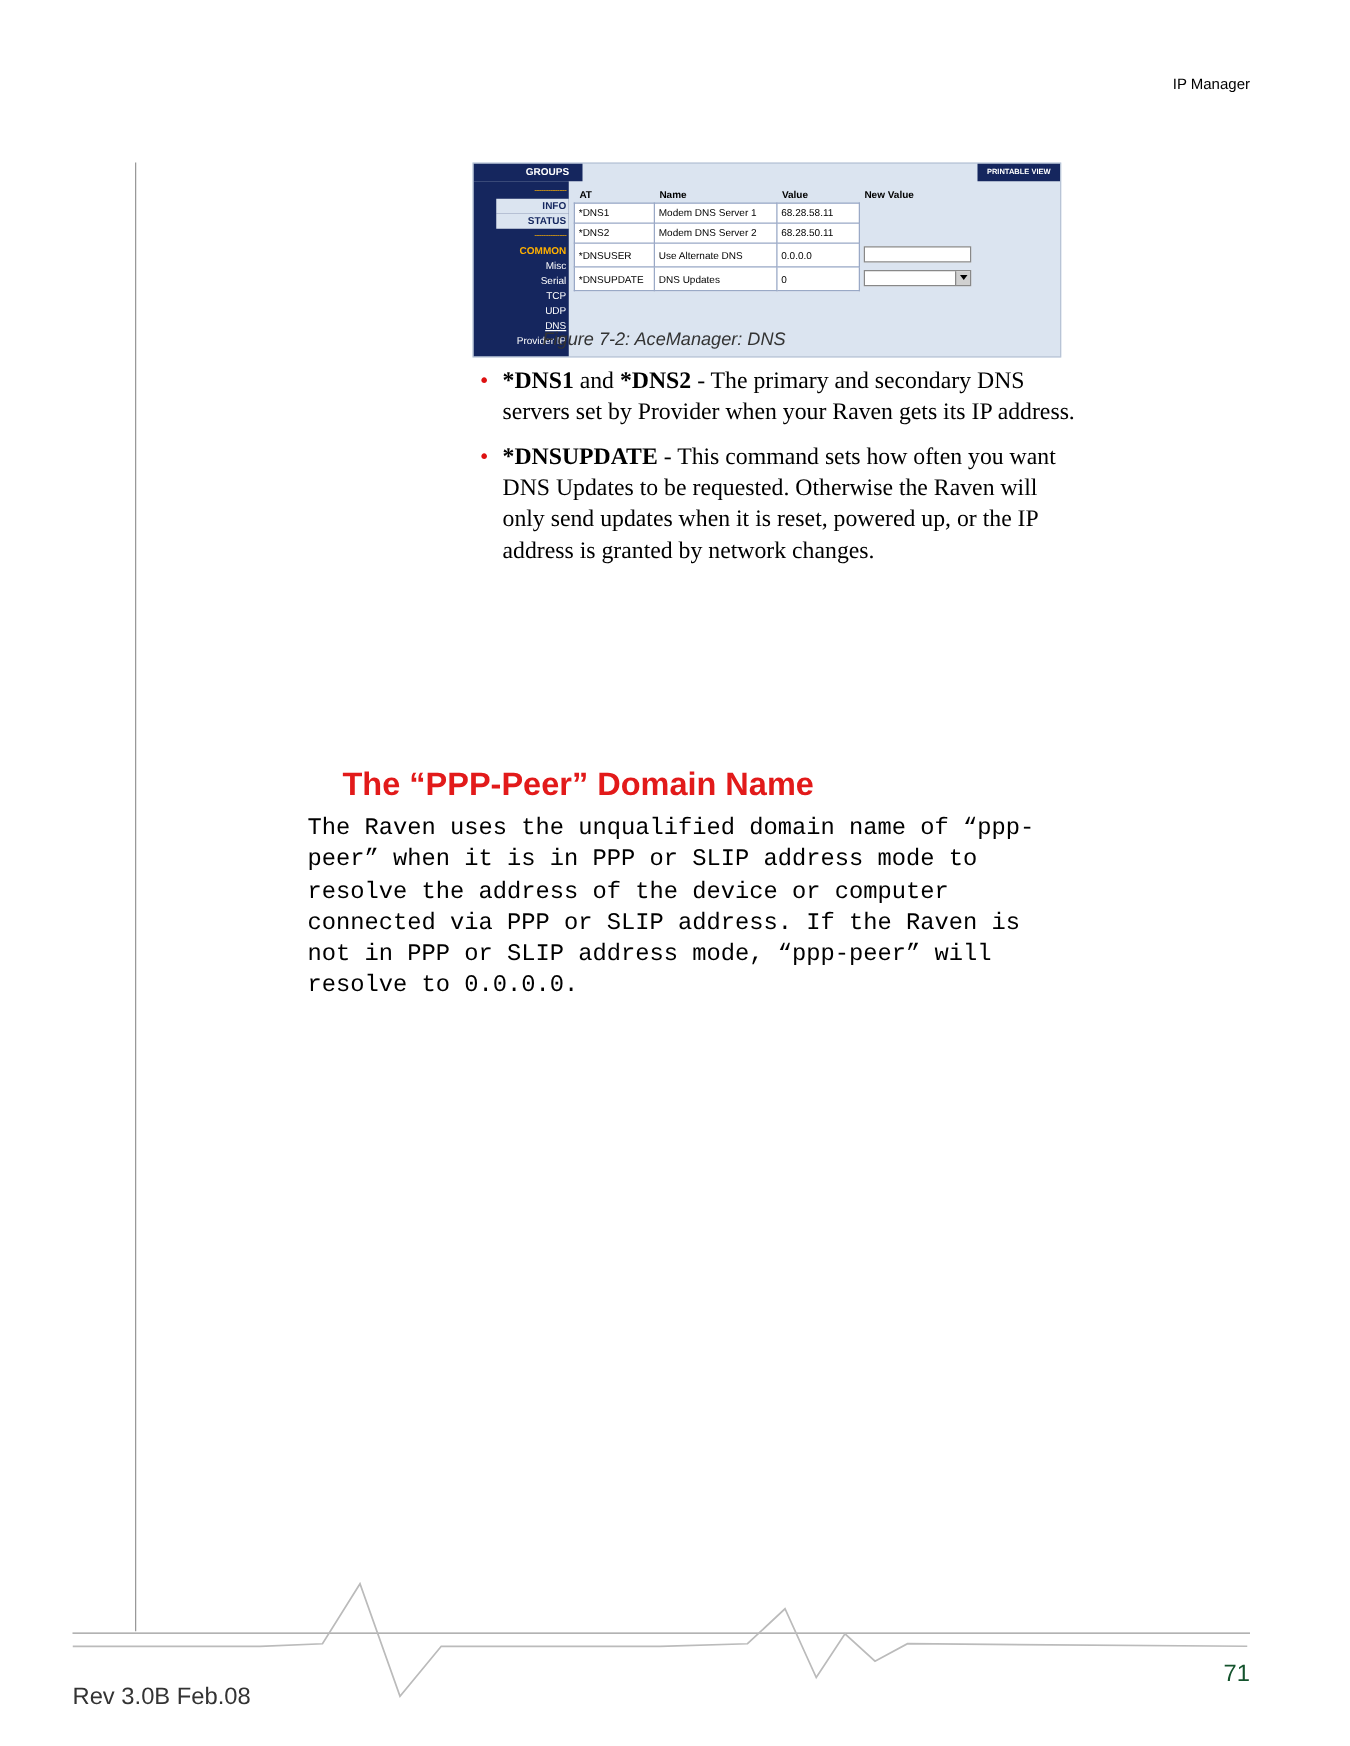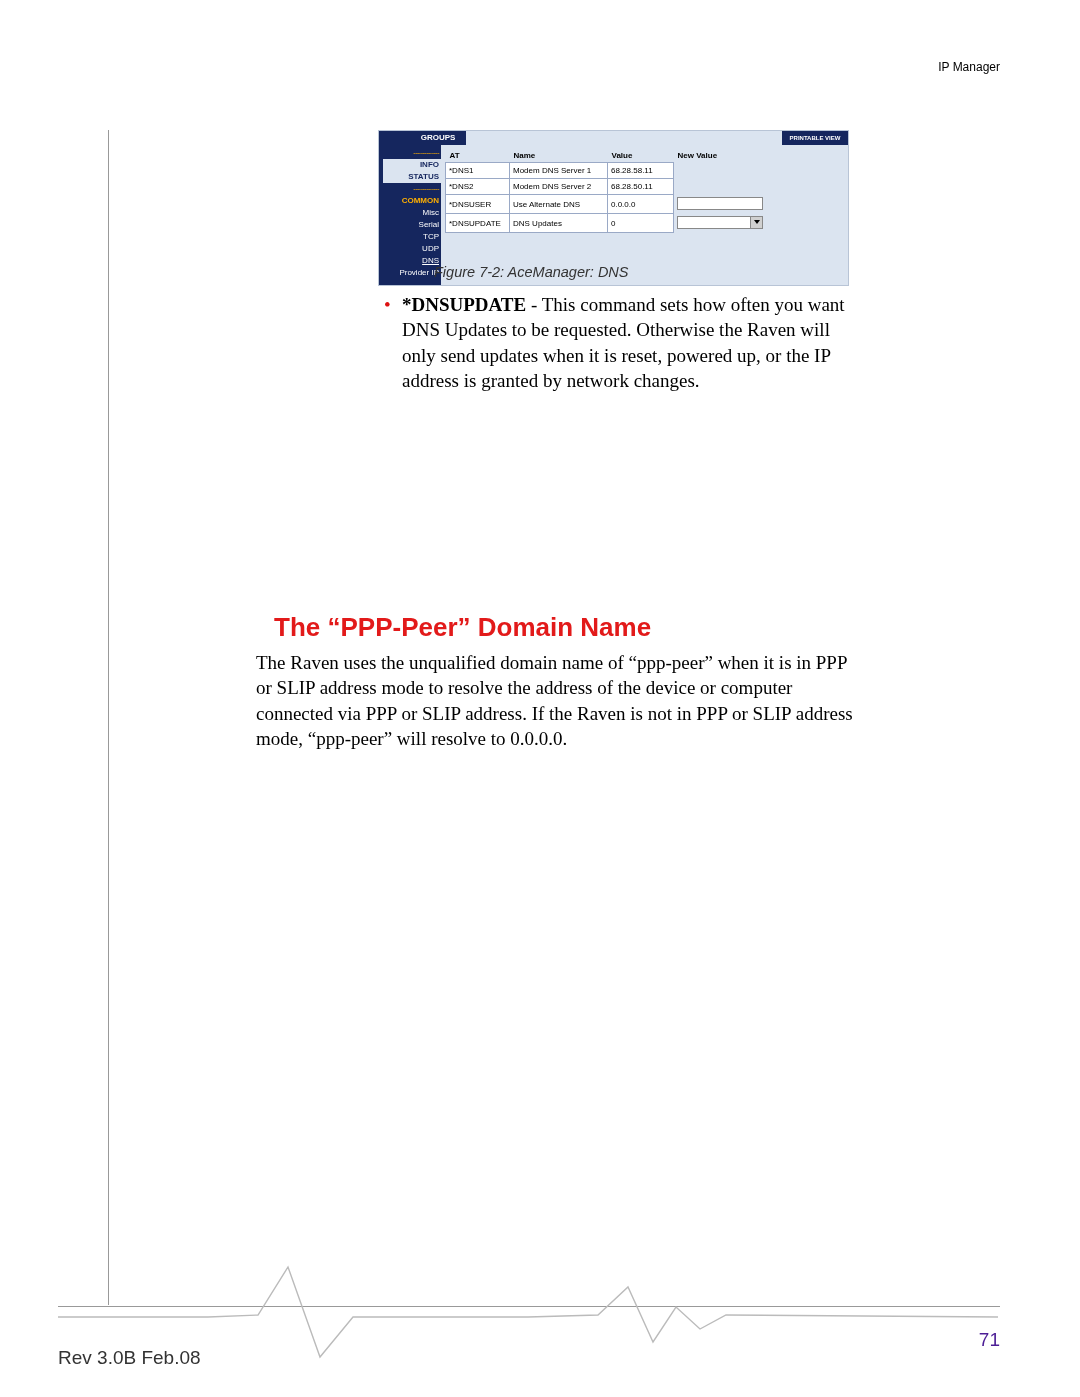--- a/index.html
+++ b/index.html
@@ -67,21 +67,21 @@
     font-size:6px;
   }
   .shot-body{
     display:flex;
   }
   .sidebar{
     width:56px;
     background:#15265e;
     color:#fff;
     text-align:right;
-    padding:2px 2px 6px 4px;
+    padding:2px 2px 6px 18px;
     font-size:8px;
     line-height:12px;
   }
   .sidebar .sep{color:#ffb000;font-size:7px;letter-spacing:-0.5px;}
   .sidebar .sel{background:#dbe4f0;color:#15265e;font-weight:bold;padding-right:2px;margin-right:-2px;}
   .sidebar .bold{font-weight:bold;color:#ffb000;}
   .sidebar .link{text-decoration:underline;}
   .main{
     flex:1;
     padding:4px 4px 18px 4px;
@@ -170,41 +170,42 @@
     left:258px;
     top:596px;
     font-family:Arial, Helvetica, sans-serif;
     font-weight:bold;
     font-size:26px;
     color:#e21a1a;
     margin:16px;
   }
   .ppp-body{
     position:absolute;
-    left:256px;
+    left:246px;
     top:650px;
     width:598px;
     font-size:19px;
     line-height:1.33;
+    font-family:Liberation Mono, monospace;
   }
   .footer-left{
     position:absolute;
     left:58px;
     bottom:28px;
     font-family:Arial, Helvetica, sans-serif;
     font-size:19px;
     color:#333;
   }
   .footer-right{
     position:absolute;
     right:80px;
     bottom:46px;
     font-family:Arial, Helvetica, sans-serif;
     font-size:19px;
-    color:#4c1d95;
+    color:#14532d;
   }
   .hrule{
     position:absolute;
     left:58px;
     right:80px;
     bottom:90px;
     height:1px;
     background:#999;
   }
   .wave{
@@ -279,20 +280,23 @@
         </table>
     </div>
   </div>
 </div>
 
 <div class="caption">Figure 7-2: AceManager: DNS</div>
 
 <div class="content">
   <ul>
     <li>
+      <span class="first">*DNS1</span><span> and </span><span class="first">*DNS2</span><span> - The primary and secondary DNS servers set by Provider when your Raven gets its IP address.</span>
+    </li>
+    <li>
       <span class="first">*DNSUPDATE</span><span> - This command sets how often you want DNS Updates to be requested. Otherwise the Raven will only send updates when it is reset, powered up, or the IP address is granted by network changes.</span>
     </li>
   </ul>
 </div>
 
 <h2 class="ppp">The “PPP-Peer” Domain Name</h2>
 
 <div class="ppp-body">The Raven uses the unqualified domain name of “ppp-peer” when it is in PPP or SLIP address mode to resolve the address of the device or computer connected via PPP or SLIP address. If the Raven is not in PPP or SLIP address mode, “ppp-peer” will resolve to 0.0.0.0.</div>
 
 <div class="hrule"></div>

